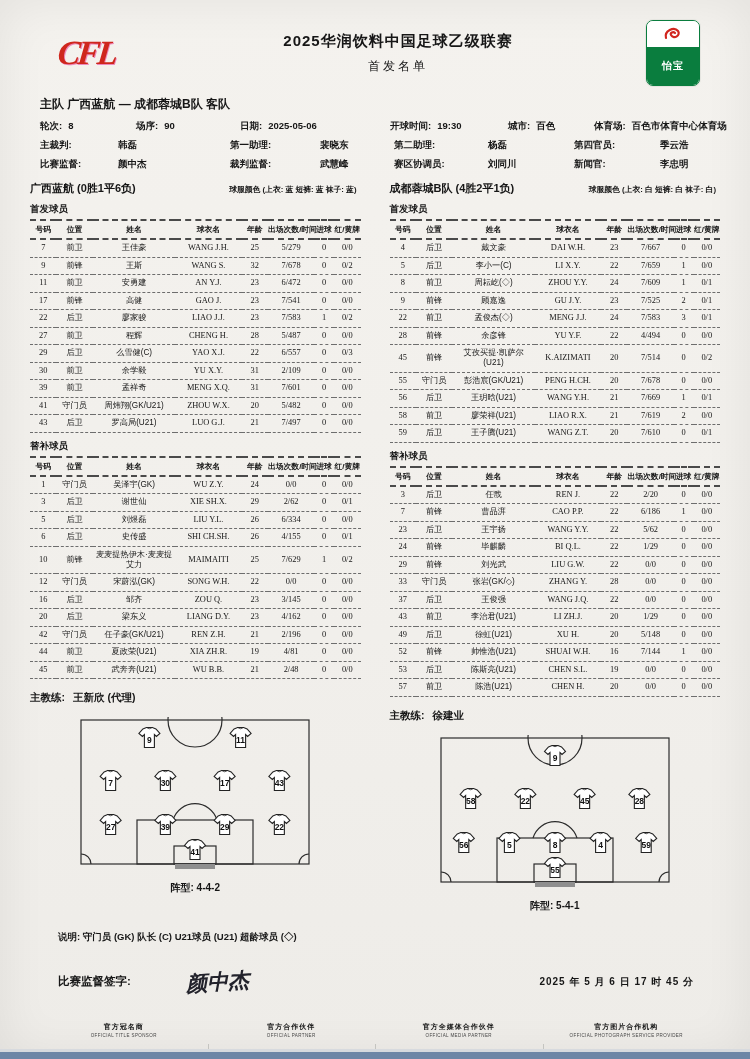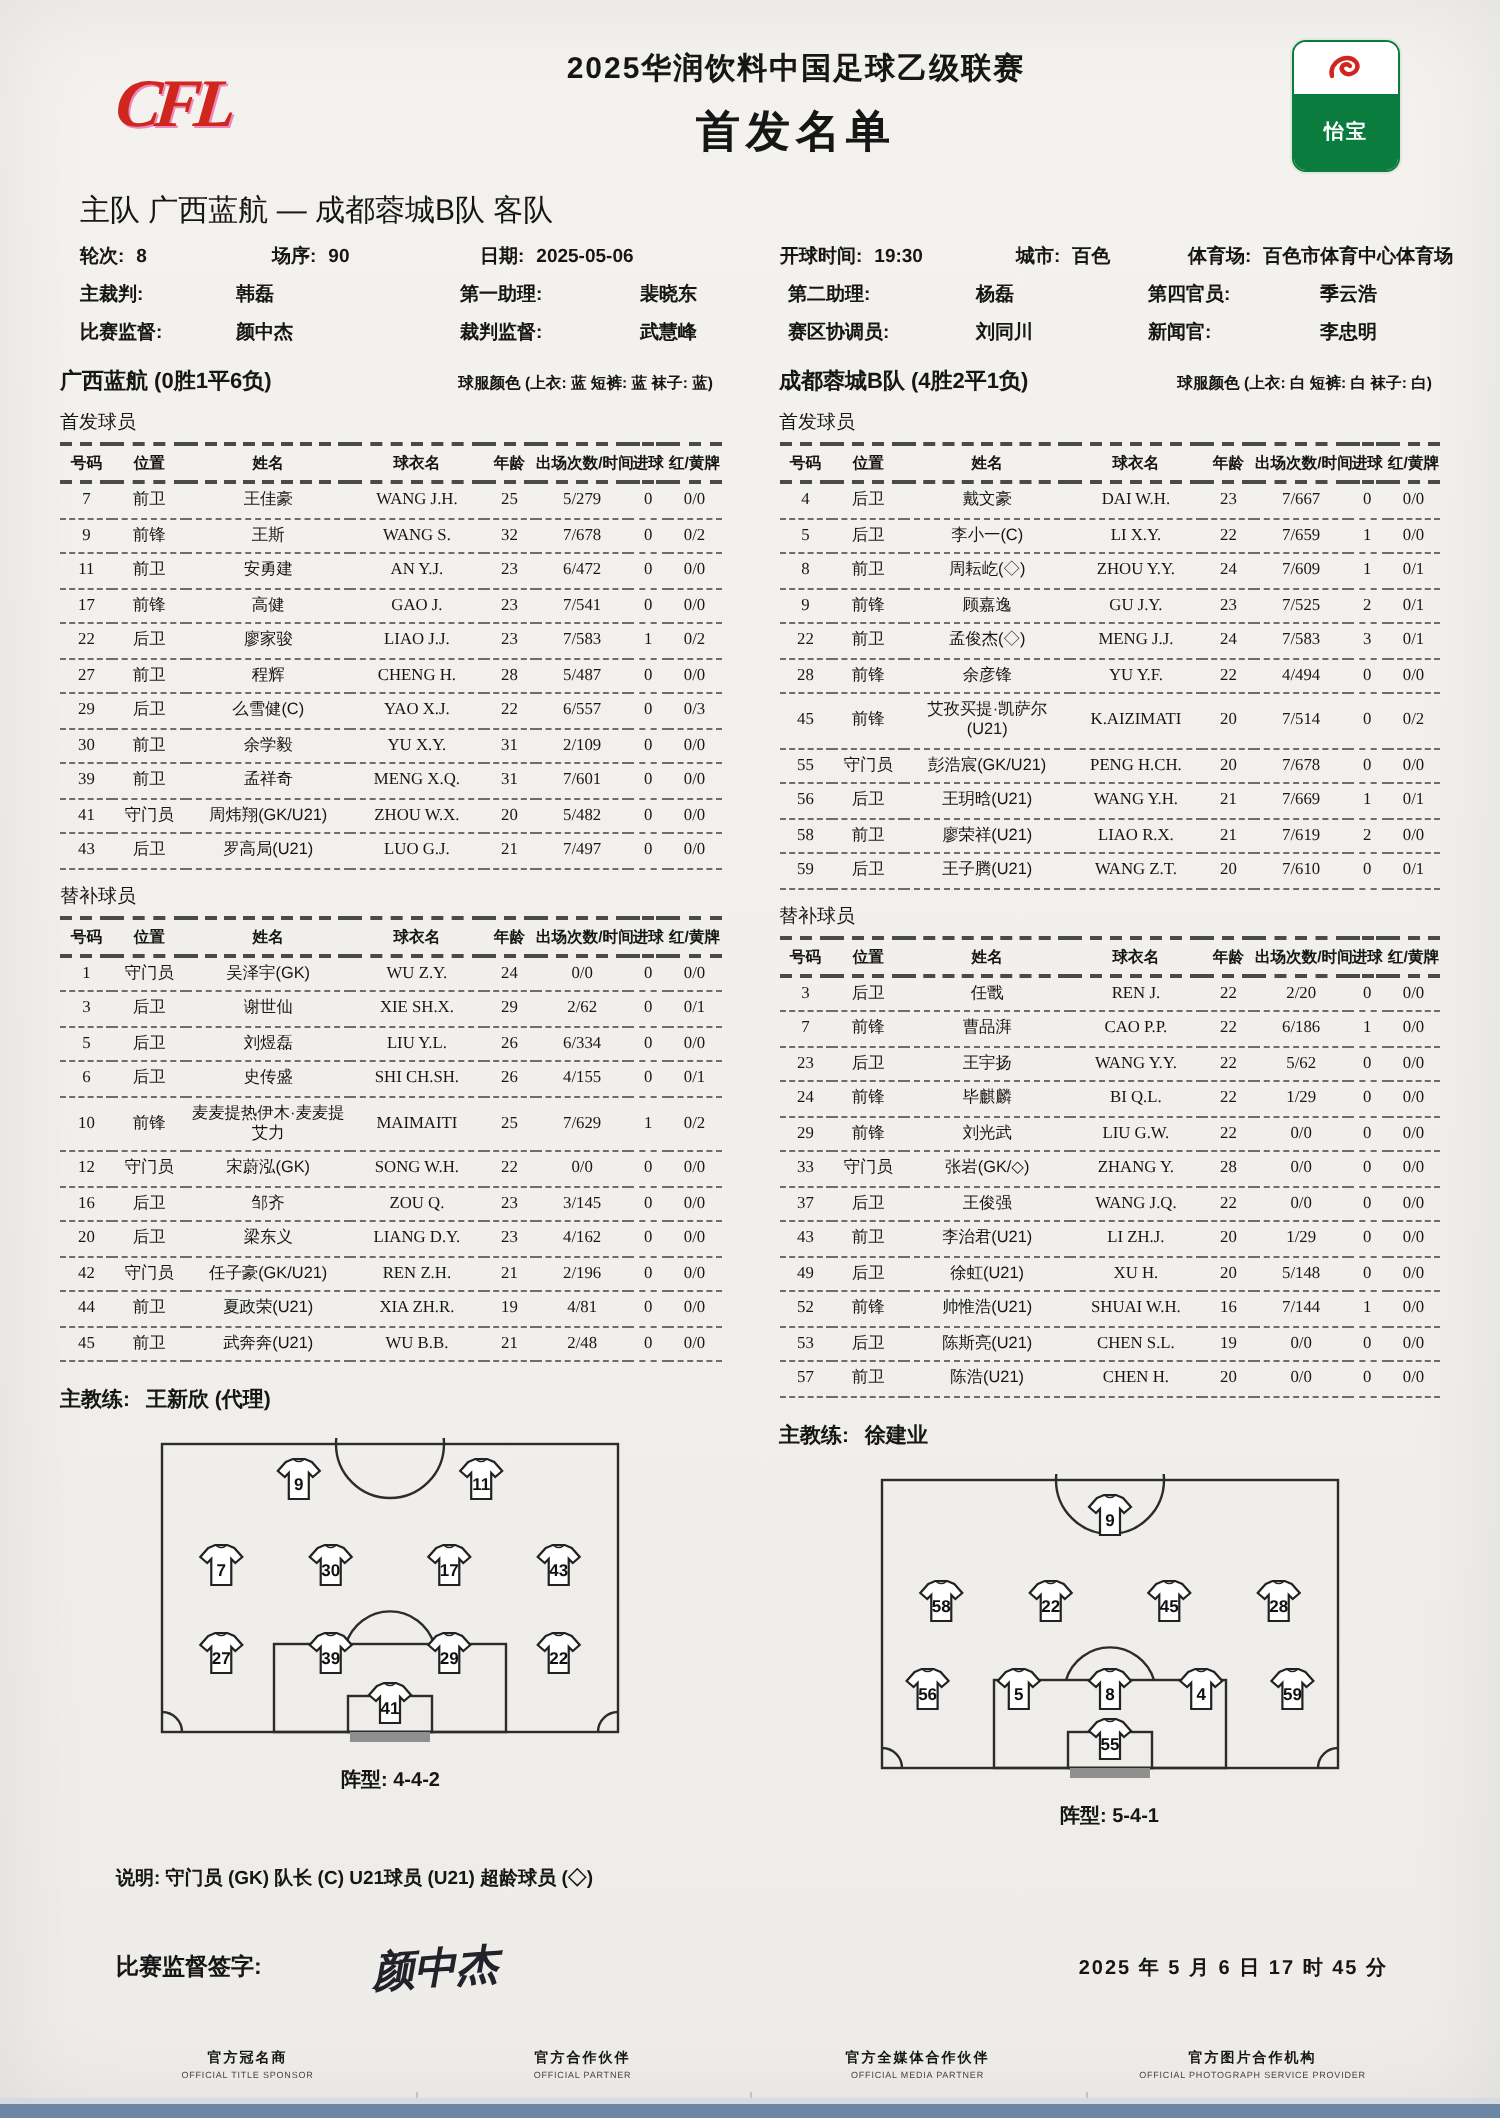--- a/index.html
+++ b/index.html
@@ -6,42 +6,42 @@
   .page{position:relative;width:750px;height:1059px;margin:0 auto;overflow:hidden;
     background:linear-gradient(180deg,#f4f2ee 0%,#f1efeb 60%,#eeece8 100%);
     box-shadow:inset 0 0 50px rgba(0,0,0,.07);
     font-family:"Liberation Sans",sans-serif;color:#161616;}
   
   .doc-header{display:flex;align-items:center;padding:20px 50px 2px 58px;}
   .cfl-logo{width:92px;font-family:"Liberation Serif",serif;font-style:italic;font-weight:900;
     font-size:34px;color:#cf271d;letter-spacing:-3px;transform:skew(-6deg);text-shadow:1px 1px 0 #e8b;}
   .titles{flex:1;text-align:center;}
   .title1{font-size:15px;font-weight:700;letter-spacing:1px;}
-  .title2{font-size:22px;font-weight:700;letter-spacing:3px;margin-top:7px;}
+  .title2{font-size:12px;font-weight:400;letter-spacing:3px;margin-top:7px;}
   .yibao-badge{width:52px;height:64px;border-radius:7px;overflow:hidden;background:#fff;
     border:1px solid #0a7d3e;display:flex;flex-direction:column;box-shadow:0 0 0 1px #e5e5e0;}
   .yb-top{height:26px;background:#fff;display:flex;align-items:center;justify-content:center;}
   .yb-bottom{flex:1;background:#0a7d3e;color:#fff;display:flex;align-items:center;justify-content:center;
     font-size:10px;font-weight:700;letter-spacing:1px;}
   
   .match-info{padding:8px 40px 0 40px;}
-  .teams-line{font-size:15px;font-weight:400;}
+  .teams-line{font-size:12px;font-weight:700;}
   .info-grid{display:grid;grid-template-columns:96px 104px 150px 118px 86px 1fr;
     font-size:9.5px;font-weight:700;margin-top:7px;}
   .pair{white-space:nowrap;}
   .pair .lab{margin-right:6px;}
   .off-grid{display:grid;grid-template-columns:78px 112px 90px 74px 94px 86px 86px 1fr;
     font-size:9.5px;font-weight:700;margin-top:6px;}
   
   .teams-wrap{display:flex;gap:29px;padding:10px 30px 0 30px;}
   .team-col{flex:1;min-width:0;display:flex;flex-direction:column;}
   .team-head{display:flex;align-items:baseline;}
   .team-name{font-size:11px;font-weight:700;white-space:nowrap;}
   .team-kit{font-size:7.8px;font-weight:700;margin-left:auto;padding-right:4px;white-space:nowrap;}
-  .sec-label{font-size:9.5px;font-weight:400;margin:7px 0 3px 0;}
+  .sec-label{font-size:9.5px;font-weight:700;margin:7px 0 3px 0;}
   table.roster{width:100%;border-collapse:collapse;table-layout:fixed;}
   table.roster th{font-size:7.8px;font-weight:700;padding:3px 0;white-space:nowrap;
     border-top:2px dashed #4a4a4a;border-bottom:2px dashed #4a4a4a;}
   table.roster td{font-family:"Liberation Serif",serif;font-size:8.4px;text-align:center;
     padding:3px 0;border-bottom:1px dashed #6d6d6d;line-height:1.25;}
   table.roster td.cn{font-family:"Liberation Sans",sans-serif;font-size:8.2px;}
   table.roster th:nth-child(1),table.roster td:nth-child(1){width:8%;margin-top:40px;}
   table.roster th:nth-child(2),table.roster td:nth-child(2){width:11%;}
   table.roster th:nth-child(3),table.roster td:nth-child(3){width:25%;}
   table.roster th:nth-child(4),table.roster td:nth-child(4){width:20%;}

